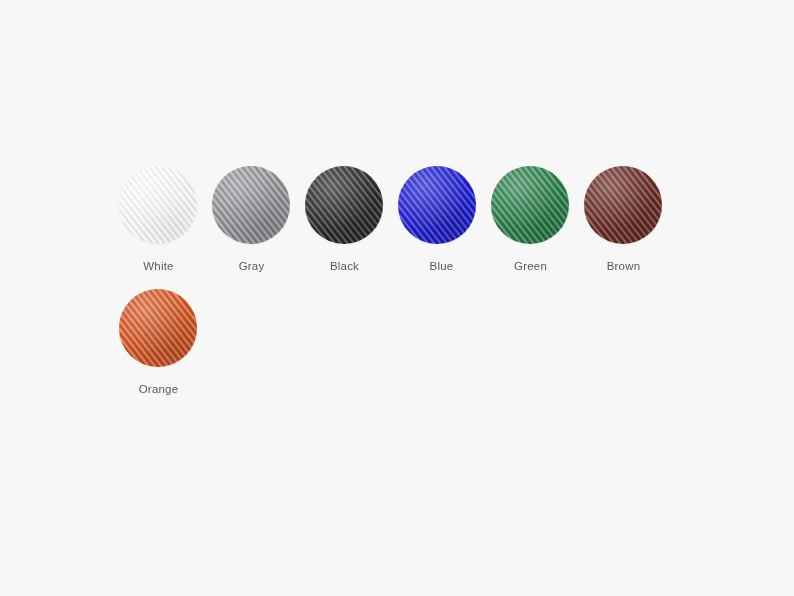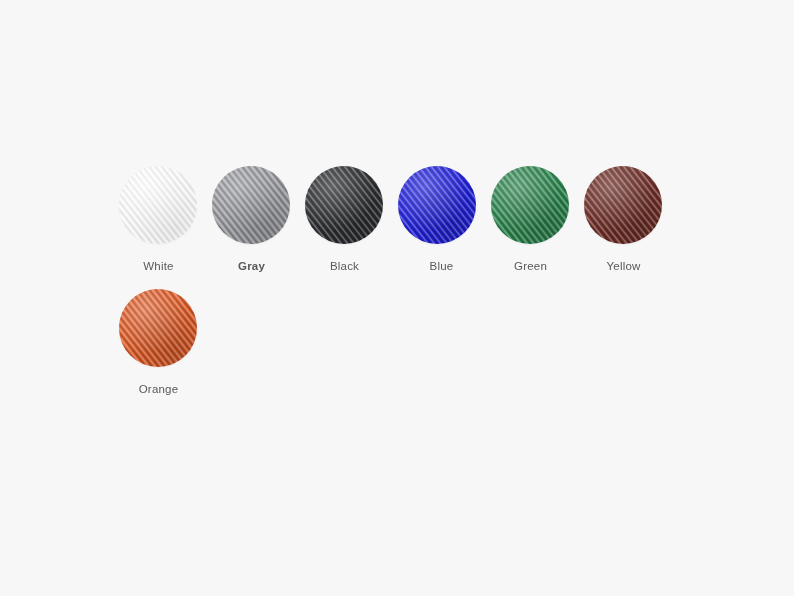--- a/index.html
+++ b/index.html
@@ -131,21 +131,21 @@
         <div class="swatch-item">
           <div class="swatch-disc-wrap">
             <div class="swatch-disc is-pale" style="background: rgb(240, 240, 240);"></div>
           </div>
           <div class="swatch-label" style="color: rgb(88, 89, 91);">White</div>
         </div>
         <div class="swatch-item">
           <div class="swatch-disc-wrap">
             <div class="swatch-disc" style="background: rgb(155, 156, 161);"></div>
           </div>
-          <div class="swatch-label" style="color: rgb(88, 89, 91); font-weight: bold;">Gray</div>
+          <div class="swatch-label" style="color: rgb(88, 89, 91);">Gray</div>
         </div>
         <div class="swatch-item">
           <div class="swatch-disc-wrap">
             <div class="swatch-disc" style="background: rgb(47, 48, 51);"></div>
           </div>
           <div class="swatch-label" style="color: rgb(88, 89, 91);">Black</div>
         </div>
         <div class="swatch-item">
           <div class="swatch-disc-wrap">
             <div class="swatch-disc" style="background: rgb(34, 34, 221);"></div>
@@ -155,21 +155,21 @@
         <div class="swatch-item">
           <div class="swatch-disc-wrap">
             <div class="swatch-disc" style="background: rgb(46, 135, 80);"></div>
           </div>
           <div class="swatch-label" style="color: rgb(88, 89, 91);">Green</div>
         </div>
         <div class="swatch-item">
           <div class="swatch-disc-wrap">
             <div class="swatch-disc" style="background: rgb(113, 48, 41);"></div>
           </div>
-          <div class="swatch-label" style="color: rgb(88, 89, 91);">Yellow</div>
+          <div class="swatch-label" style="color: rgb(88, 89, 91);">Brown</div>
         </div>
       </div>
       <div class="swatch-row">
         <div class="swatch-item">
           <div class="swatch-disc-wrap">
             <div class="swatch-disc" style="background: rgb(223, 92, 40);"></div>
           </div>
           <div class="swatch-label" style="color: rgb(88, 89, 91);">Orange</div>
         </div>
       </div>

